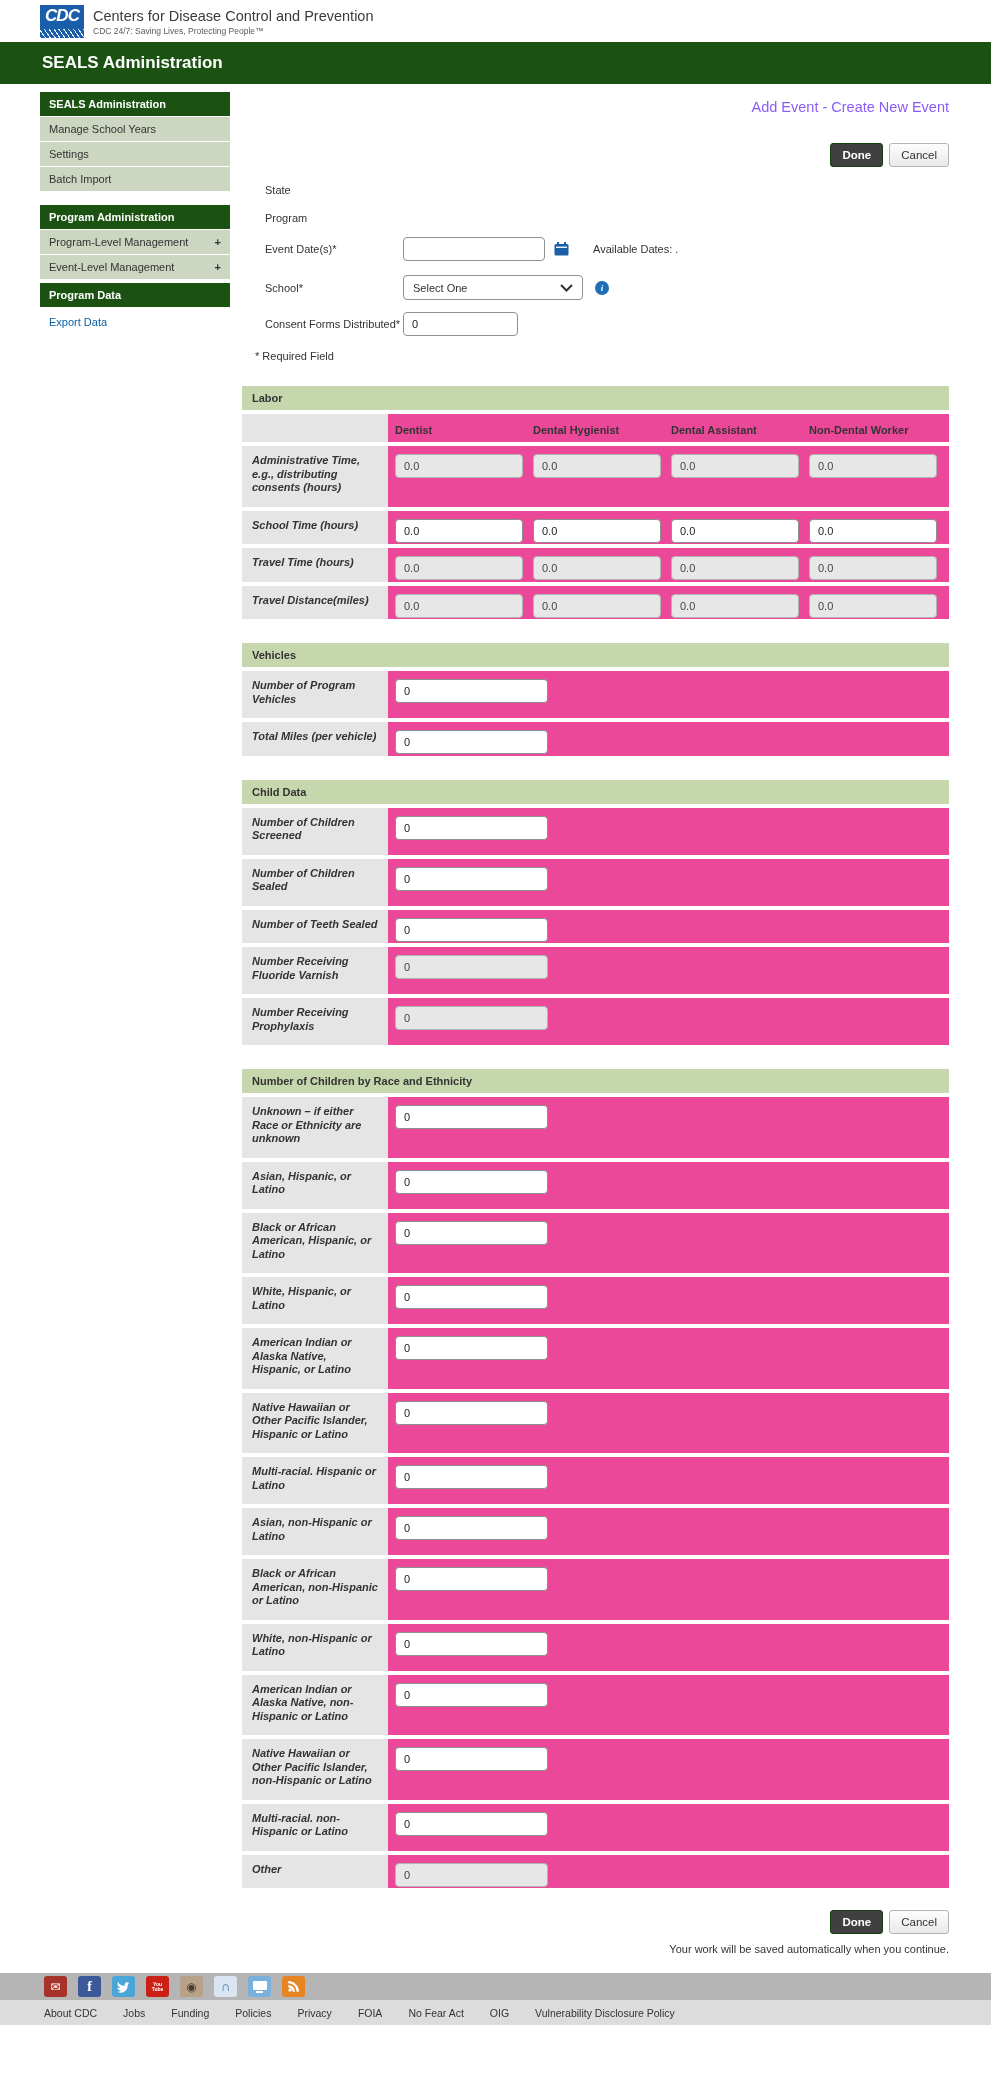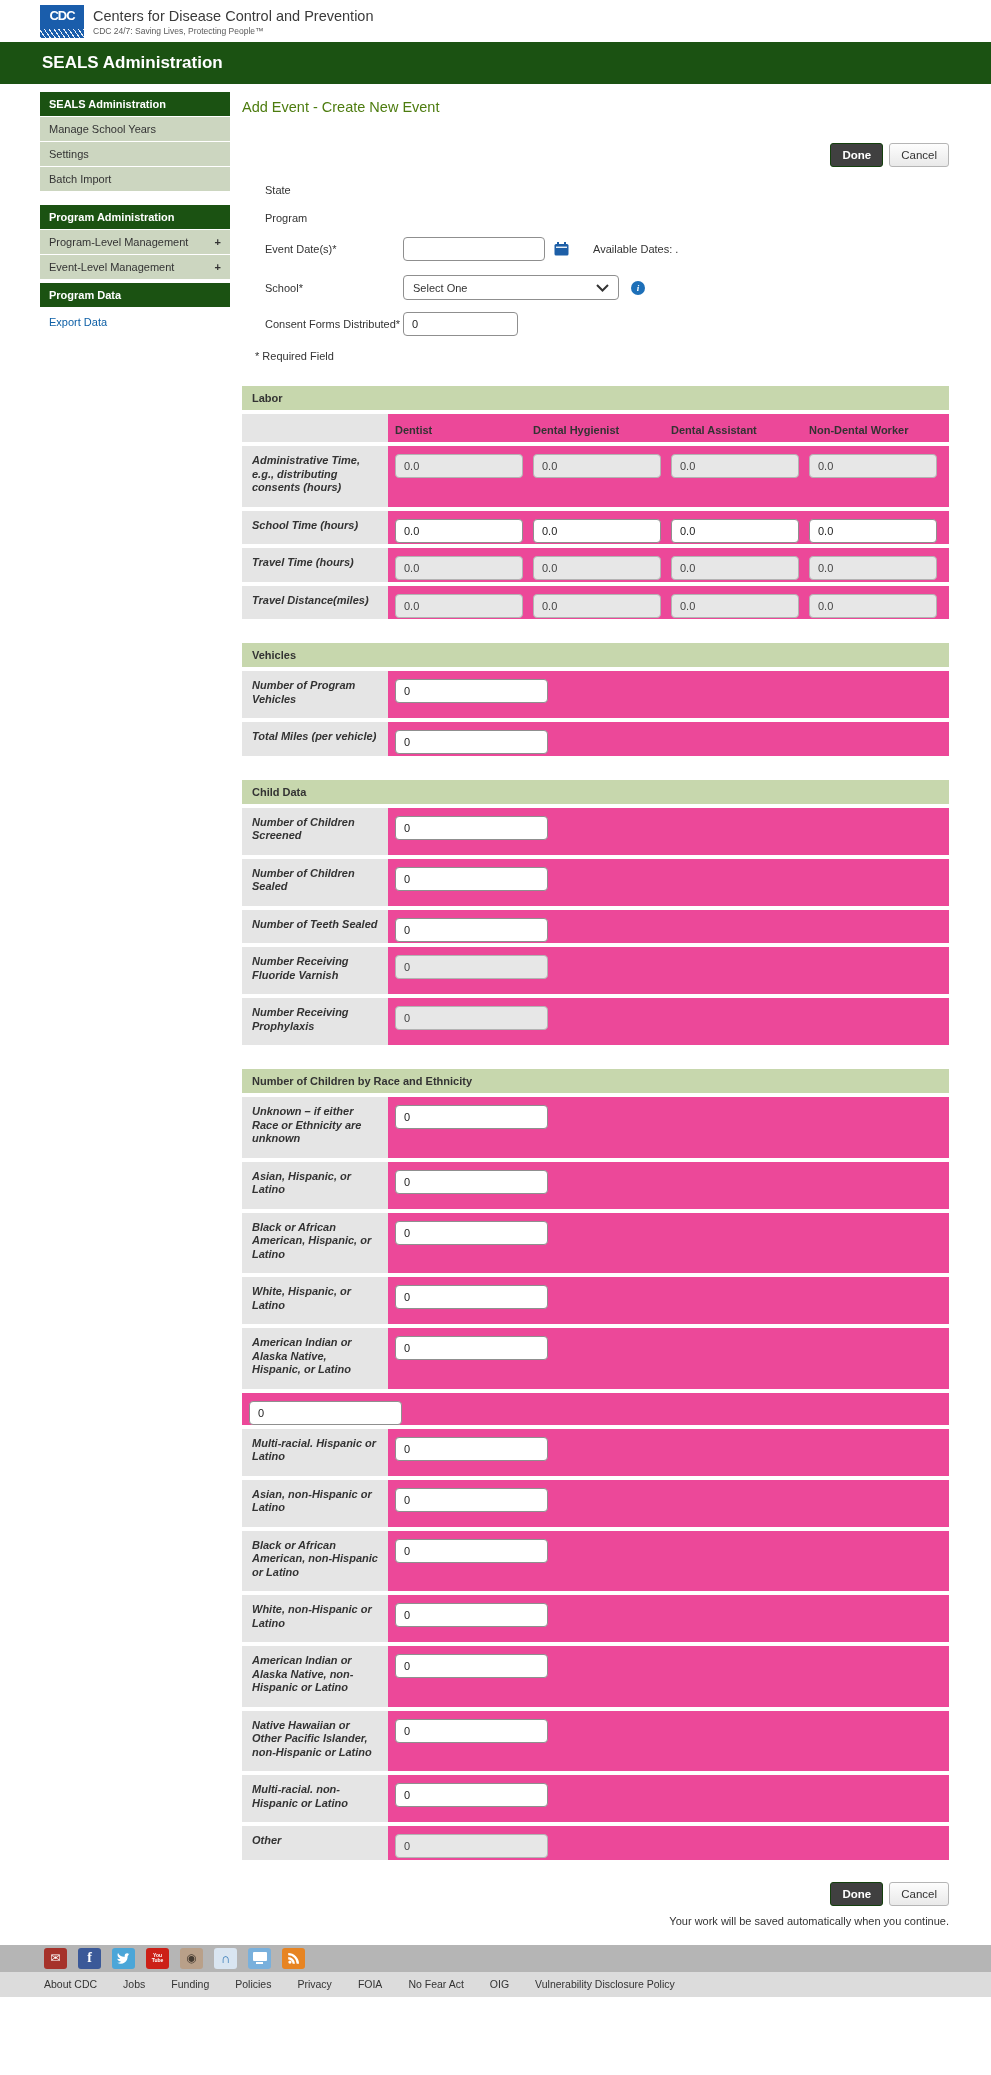--- a/index.html
+++ b/index.html
@@ -4,21 +4,21 @@
 <style>
   * { box-sizing: border-box; }
   html,body { margin:0; padding:0; background:#fff; }
   body { width:991px; font-family:"Liberation Sans", sans-serif; color:#333; }
 
   
   .top-header { padding:5px 0 4px 40px; }
   .logo-row { display:flex; align-items:center; gap:9px; }
   .cdc-logo { width:44px; height:33px; background:#1a5dab; color:#fff; position:relative;
               display:flex; align-items:flex-start; justify-content:center; overflow:hidden; }
-  .cdc-logo .cdc-txt { font-weight:bold; font-size:13px; letter-spacing:-1px; line-height:22px; }
+  .cdc-logo .cdc-txt { font-weight:bold; font-style:italic; font-size:17px; letter-spacing:-1px; line-height:22px; }
   .cdc-logo::after { content:""; position:absolute; left:0; right:0; bottom:0; height:9px;
               background:repeating-linear-gradient(55deg,#fff 0 1px,transparent 1px 4px); opacity:.9; }
   .agency-name { font-size:14.5px; color:#3a3a3a; }
   .tagline { font-size:8.5px; color:#5a5a5a; margin-top:2px; }
 
   .app-bar { background:#1b5212; color:#fff; font-size:17px; font-weight:bold; padding:11px 0 11px 42px; }
 
   
   .layout { display:flex; align-items:flex-start; padding:4px 40px 0 40px; }
   .sidebar { width:190px; flex:none; }
@@ -28,38 +28,38 @@
   .side-box { margin-top:4px; }
   .side-box .head { background:#1b5212; color:#fff; font-weight:bold; font-size:11px; padding:6px 9px; }
   .side-item { background:#ccd6c0; font-size:11px; padding:6px 9px; border-top:1px solid #fff;
                display:flex; justify-content:space-between; cursor:pointer; }
   .side-item .plus { font-weight:bold; }
   .side-box.box2 { margin-top:14px; }
   .side-box.box3 { }
   .export-item { background:#fff; color:#0d5fa6; font-size:11px; padding:9px 9px; cursor:pointer; }
 
   
-  .page-title { font-size:14.5px; font-weight:400; color:#4d7c0f; margin:11px 0 0 0; }
+  .page-title { font-size:14.5px; font-weight:400; color:#8b5cf6; margin:11px 0 0 0;text-align:right; }
   .btn-row { display:flex; justify-content:flex-end; gap:6px; margin-top:28px; }
   .btn { font-family:"Liberation Sans",sans-serif; font-size:11.5px; padding:5px 11px; border-radius:3px; cursor:pointer; }
   .btn-done { background:#404040; color:#fff; border:1px solid #14400d; font-weight:bold; }
   .btn-cancel { background:linear-gradient(#fdfdfd,#e9e9e9); color:#333; border:1px solid #b5b5b5; }
 
   
   .form-area { margin-top:14px; font-size:11px; padding-left:13px; }
   .frow { display:flex; align-items:center; margin-bottom:10px; min-height:18px; }
   .frow .flabel { width:138px; flex:none; margin-left:10px; color:#333; }
   input.txt { height:24px; border:1px solid #8f8f8f; border-radius:4px; padding:2px 8px;
               font-family:"Liberation Sans",sans-serif; font-size:11px; color:#222; background:#fff; }
   input.txt.dis { background:#e7e7e7; border-color:#b3b3b3; color:#444; }
   .date-input { width:142px; }
   .num-input { width:115px; }
   .cal-icon { margin-left:9px; cursor:pointer; display:inline-flex; }
   .avail { margin-left:24px; }
-  .select-box { width:216px; height:25px; border:1px solid #8f8f8f; border-radius:4px; background:#fff;
+  .select-box { width:180px; height:25px; border:1px solid #8f8f8f; border-radius:4px; background:#fff;
                 display:flex; align-items:center; justify-content:space-between; padding:0 9px; cursor:pointer; }
   .info-icon { width:14px; height:14px; border-radius:50%; background:#1d6fb8; color:#fff; font-size:9px;
                font-family:"Liberation Serif",serif; font-style:italic; font-weight:bold; display:inline-flex;
                align-items:center; justify-content:center; margin-left:12px; cursor:pointer; }
   .req-note { margin:14px 0 0 0; font-size:11px; }
 
   
   .section { margin-top:24px; font-size:11px; }
   .sec-head { background:#c7d7ad; font-weight:bold; padding:6px 10px; color:#333; }
   .trow { display:flex; margin-top:4px; }
@@ -311,20 +311,21 @@
             <input class="txt single-input" value="0" style="">
           </div>
       </div>
       <div class="trow">
         <div class="tlabel">American Indian or Alaska Native, Hispanic, or Latino</div>
         <div class="tcells">
             <input class="txt single-input" value="0" style="">
           </div>
       </div>
       <div class="trow">
+        <div class="tlabel">Native Hawaiian or Other Pacific Islander, Hispanic or Latino</div>
         <div class="tcells">
             <input class="txt single-input" value="0" style="">
           </div>
       </div>
       <div class="trow">
         <div class="tlabel">Multi-racial. Hispanic or Latino</div>
         <div class="tcells">
             <input class="txt single-input" value="0" style="">
           </div>
       </div>

